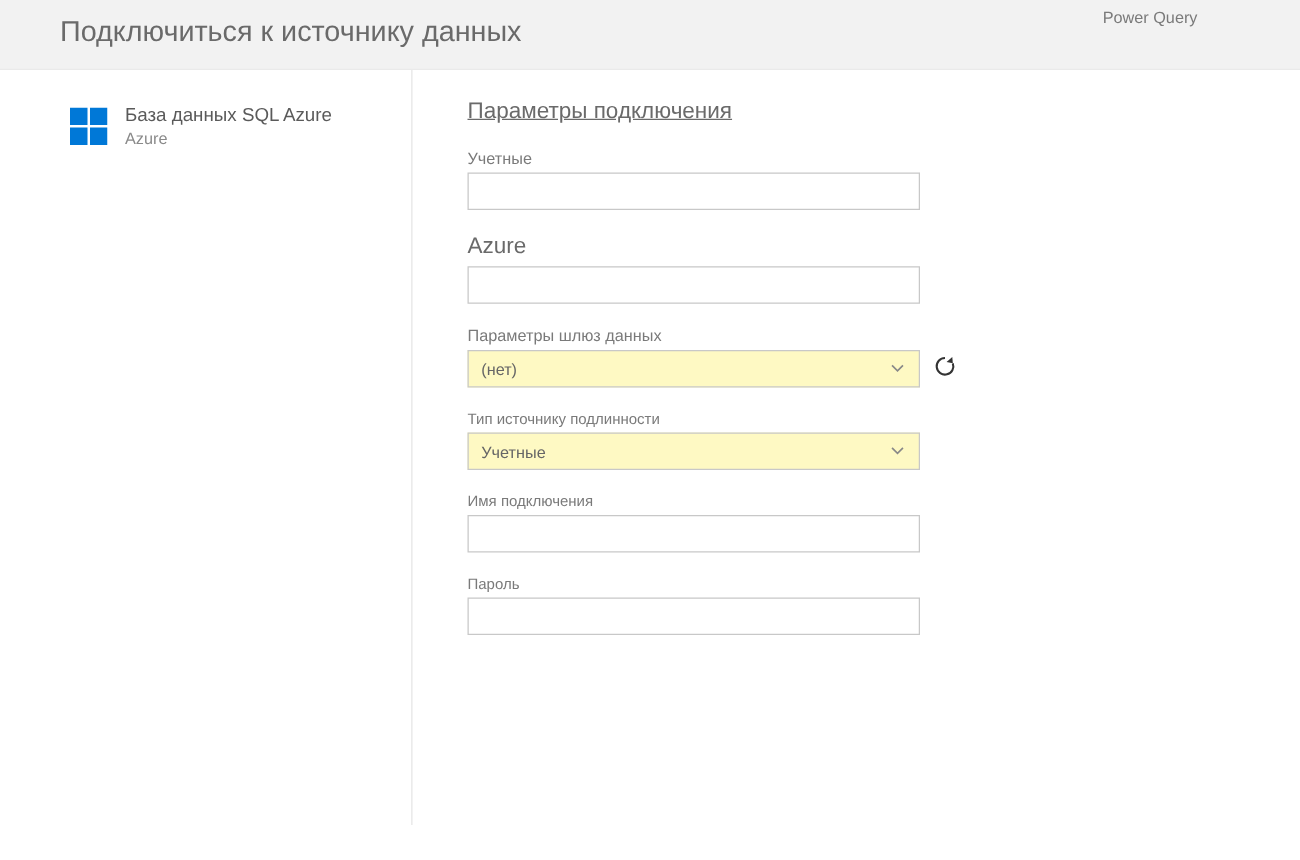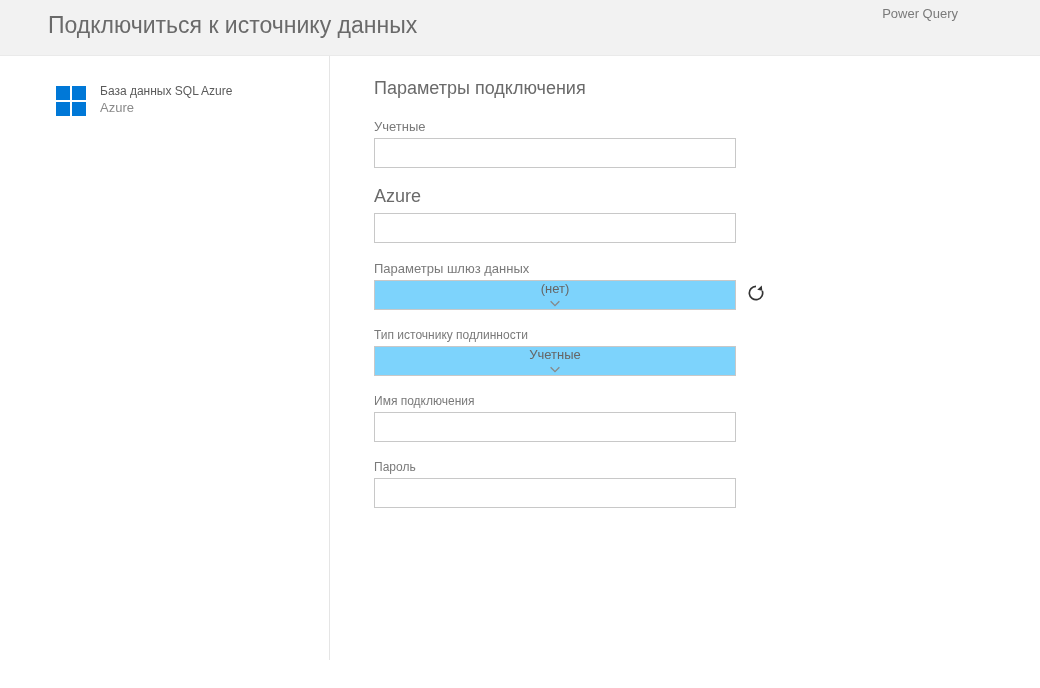--- a/index.html
+++ b/index.html
@@ -44,37 +44,38 @@
       display: flex;
       align-items: flex-start;
       gap: 14px;
     }
     .windows-icon {
       flex-shrink: 0;
       margin-top: 2px;
     }
     .sidebar-text { display:flex; flex-direction:column; }
     .sidebar-title {
-      font-size: 12px;
+      font-size: 15px;
       color: #5a5a5a;
     }
     .sidebar-sub {
       font-size: 13px;
       color: #8a8a8a;
       margin-top: 2px;
     }
     .main {
       flex: 1;
       padding: 22px 40px 20px 44px;
     }
     .section-heading {
       font-size: 18px;
       font-weight: 400;
       color: #6a6a6a;
       margin-bottom: 20px;
+      text-decoration: underline;
     }
     .section-heading.secondary { margin-top: 46px; }
     .field {
       margin-bottom: 18px;
     }
     .field-label {
       font-size: 13px;
       color: #7a7a7a;
       margin-bottom: 4px;
     }
@@ -103,23 +104,22 @@
     .select {
       width: 362px;
       height: 30px;
       border: 1px solid #c8c8c8;
       display:flex;
       align-items:center;
       justify-content:space-between;
       padding: 0 10px;
       font-size: 13px;
       color:#666;
-      background:#7dd3fc;
+      background:#fef9c3;
       cursor:pointer;
-      flex-direction:column;
     }
     .select .chevron {
       color:#888;
     }
     .refresh-icon {
       cursor:pointer;
       color:#444;
     }
   </style>
 </head>

